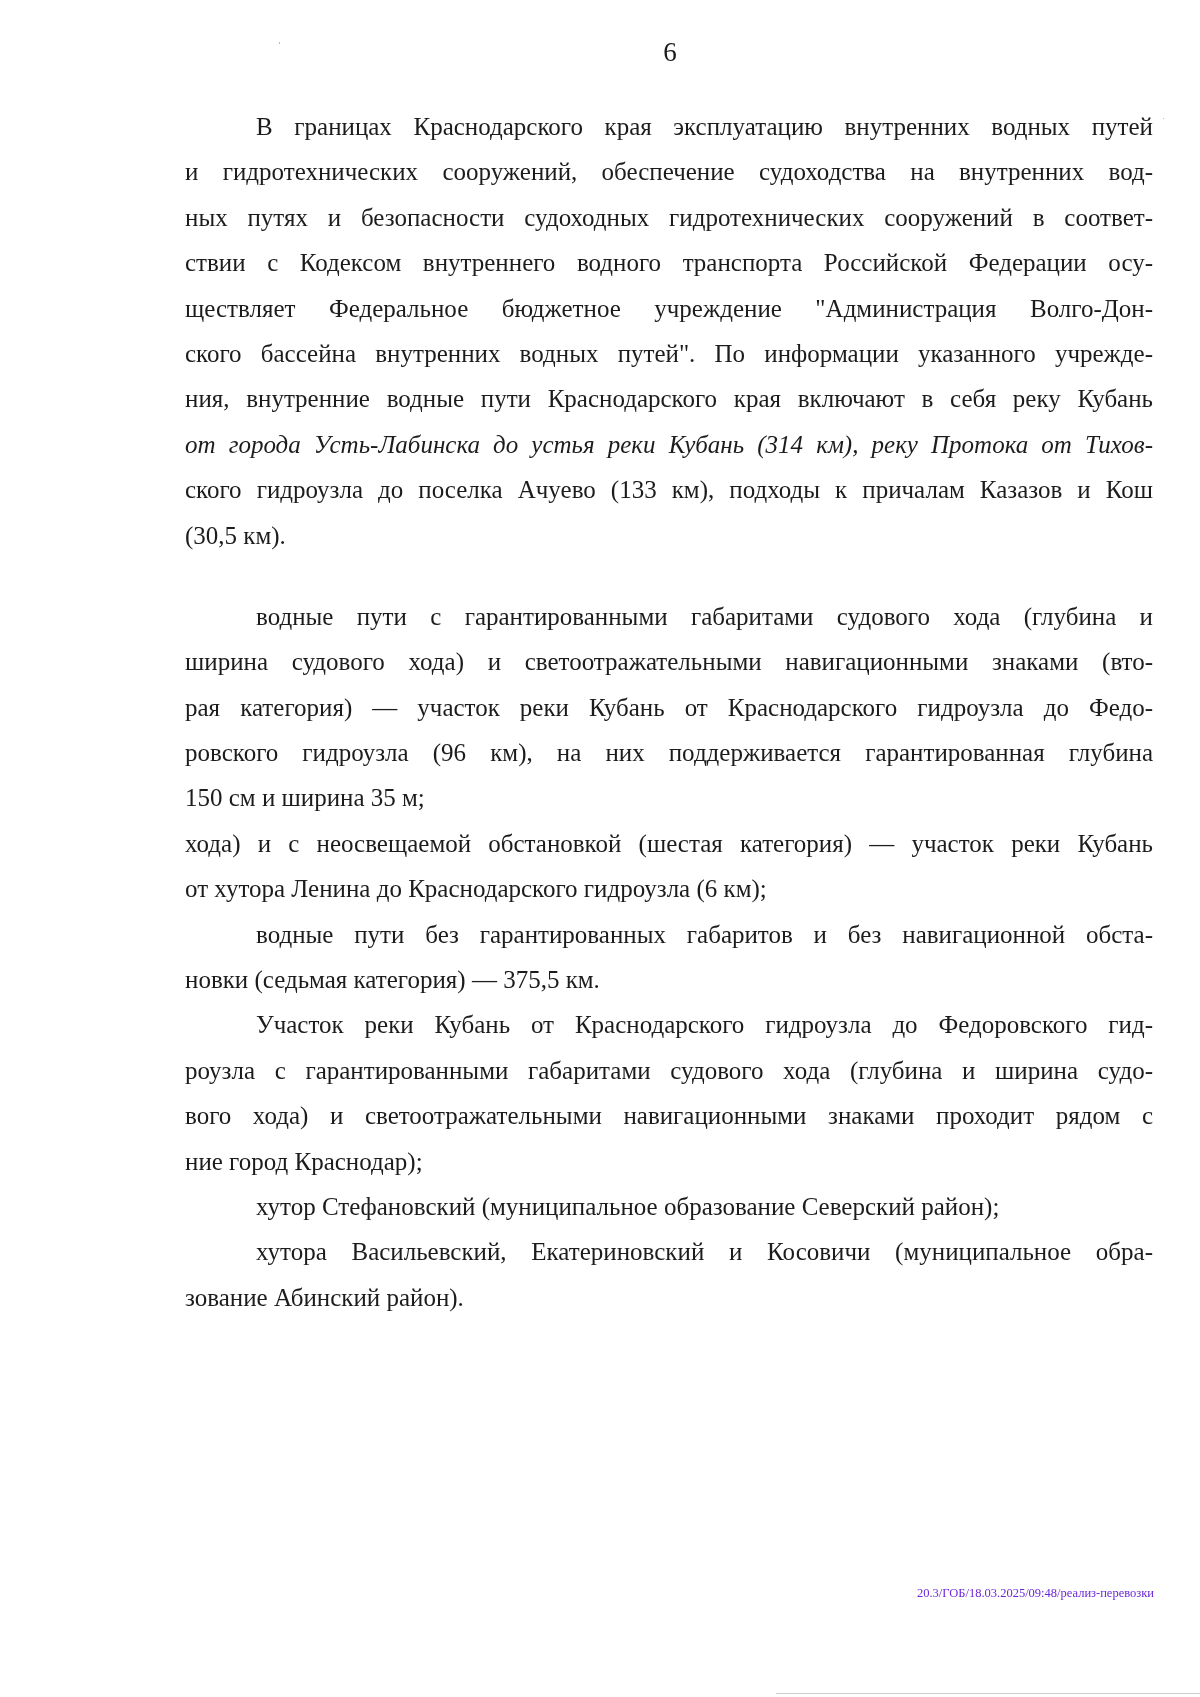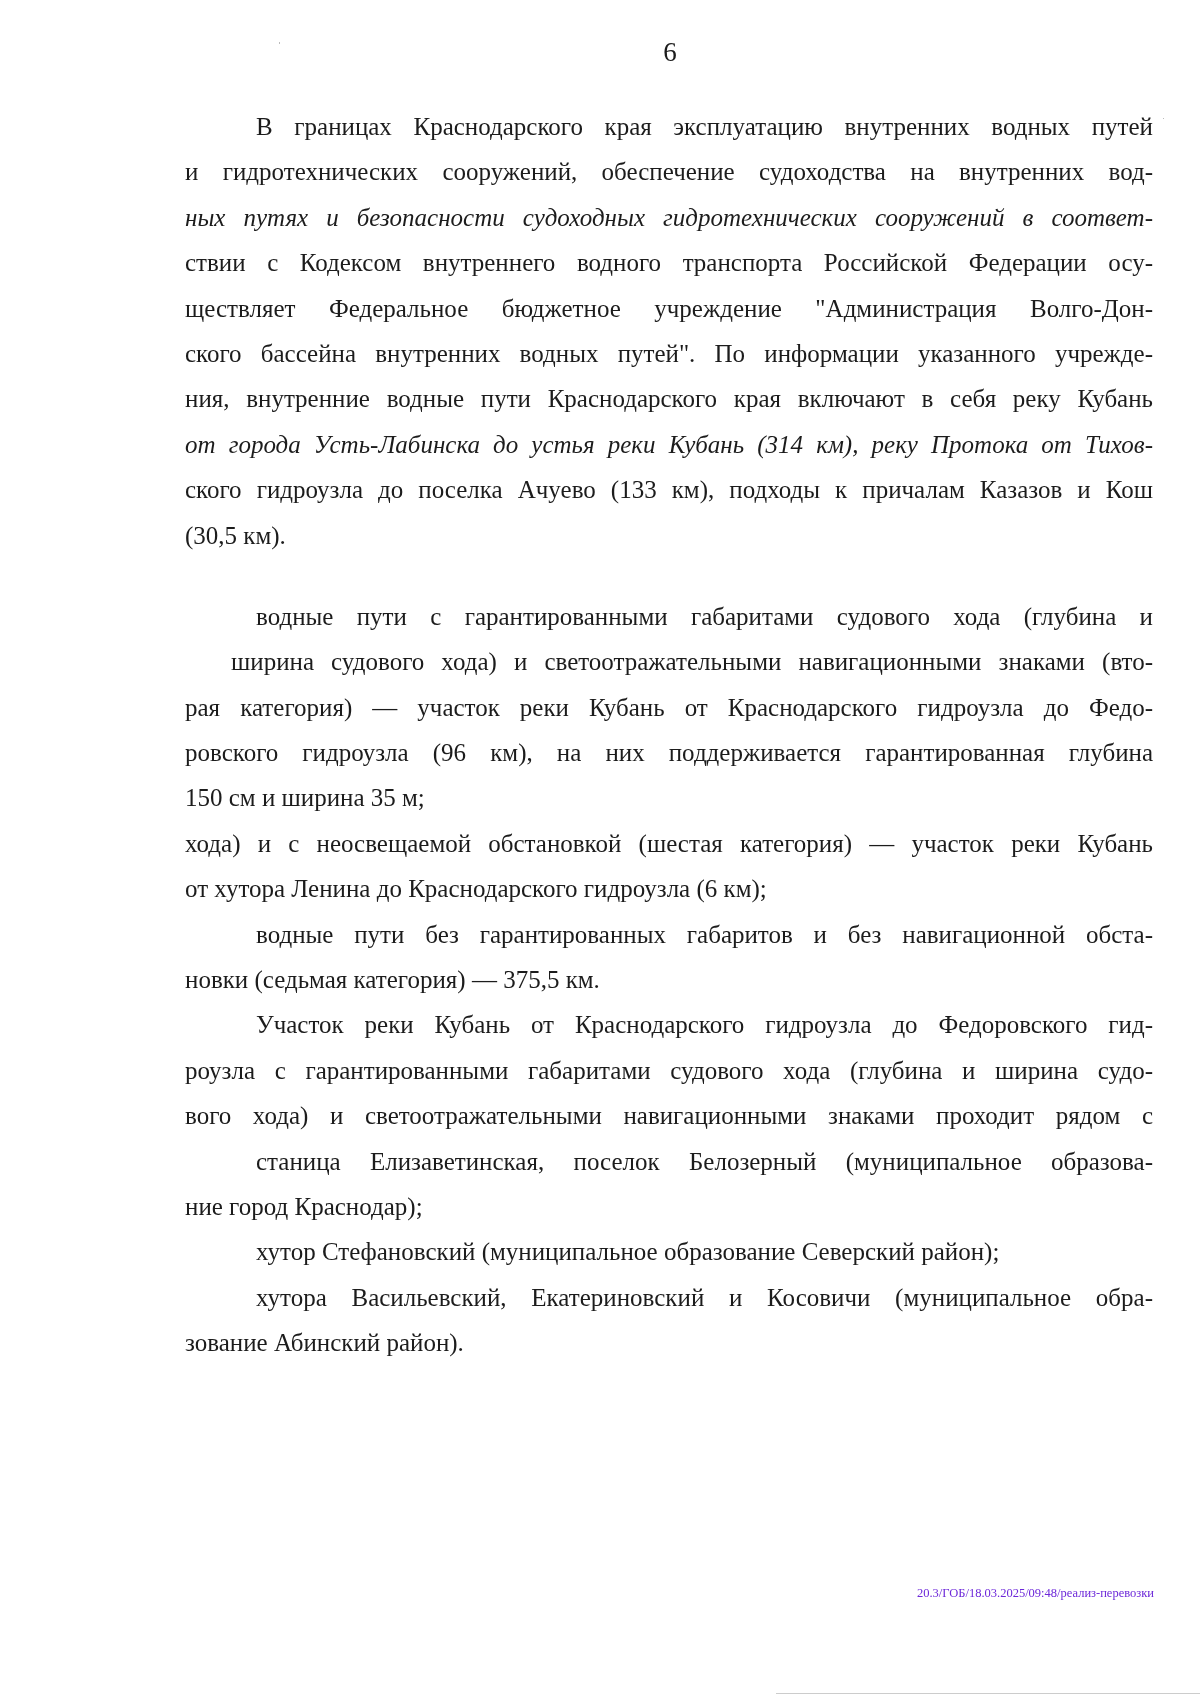--- a/index.html
+++ b/index.html
@@ -19,34 +19,34 @@
 </head>
 <body>
 
 <div class="page-number">6</div>
 
 <div class="body">
 
   <div>
     <div class="line indent" style="white-space: normal;">В границах Краснодарского края эксплуатацию внутренних водных путей</div>
     <div class="line" style="white-space: normal;">и гидротехнических сооружений, обеспечение судоходства на внутренних вод-</div>
-    <div class="line" style="white-space: normal; font-style: italic;">ных путях и безопасности судоходных гидротехнических сооружений в соответ-</div>
+    <div class="line" style="white-space: normal;">ных путях и безопасности судоходных гидротехнических сооружений в соответ-</div>
     <div class="line" style="white-space: normal;">ствии с Кодексом внутреннего водного транспорта Российской Федерации осу-</div>
     <div class="line" style="white-space: normal;">ществляет Федеральное бюджетное учреждение "Администрация Волго-Дон-</div>
     <div class="line" style="white-space: normal;">ского бассейна внутренних водных путей". По информации указанного учрежде-</div>
     <div class="line" style="white-space: normal;">ния, внутренние водные пути Краснодарского края включают в себя реку Кубань</div>
     <div class="line" style="white-space: normal; font-style: italic;">от города Усть-Лабинска до устья реки Кубань (314 км), реку Протока от Тихов-</div>
     <div class="line" style="white-space: normal;">ского гидроузла до поселка Ачуево (133 км), подходы к причалам Казазов и Кош</div>
     <div class="line last">(30,5 км).</div>
   </div>
 
 
   <div>
     <div class="line indent" style="white-space: normal; margin-top: 36px;">водные пути с гарантированными габаритами судового хода (глубина и</div>
-    <div class="line" style="white-space: normal; margin-left: 46px;">ширина судового хода) и светоотражательными навигационными знаками (вто-</div>
+    <div class="line" style="white-space: normal;">ширина судового хода) и светоотражательными навигационными знаками (вто-</div>
     <div class="line" style="white-space: normal;">рая категория) — участок реки Кубань от Краснодарского гидроузла до Федо-</div>
     <div class="line" style="white-space: normal;">ровского гидроузла (96 км), на них поддерживается гарантированная глубина</div>
     <div class="line last">150 см и ширина 35 м;</div>
   </div>
 
   <div>
     <div class="line" style="white-space: normal;">хода) и с неосвещаемой обстановкой (шестая категория) — участок реки Кубань</div>
     <div class="line last">от хутора Ленина до Краснодарского гидроузла (6 км);</div>
   </div>
 
@@ -55,21 +55,20 @@
     <div class="line last">новки (седьмая категория) — 375,5 км.</div>
   </div>
 
   <div>
     <div class="line indent" style="white-space: normal;">Участок реки Кубань от Краснодарского гидроузла до Федоровского гид-</div>
     <div class="line" style="white-space: normal;">роузла с гарантированными габаритами судового хода (глубина и ширина судо-</div>
     <div class="line" style="white-space: normal;">вого хода) и светоотражательными навигационными знаками проходит рядом с</div>
   </div>
 
   <div>
-    <div class="line indent" style="white-space: normal;">станица Елизаветинская, поселок Белозерный (муниципальное образова-</div>
     <div class="line last">ние город Краснодар);</div>
   </div>
 
   <div>
     <div class="line indent last">хутор Стефановский (муниципальное образование Северский район);</div>
   </div>
 
   <div>
     <div class="line indent" style="white-space: normal;">хутора Васильевский, Екатериновский и Косовичи (муниципальное обра-</div>
     <div class="line last">зование Абинский район).</div>

